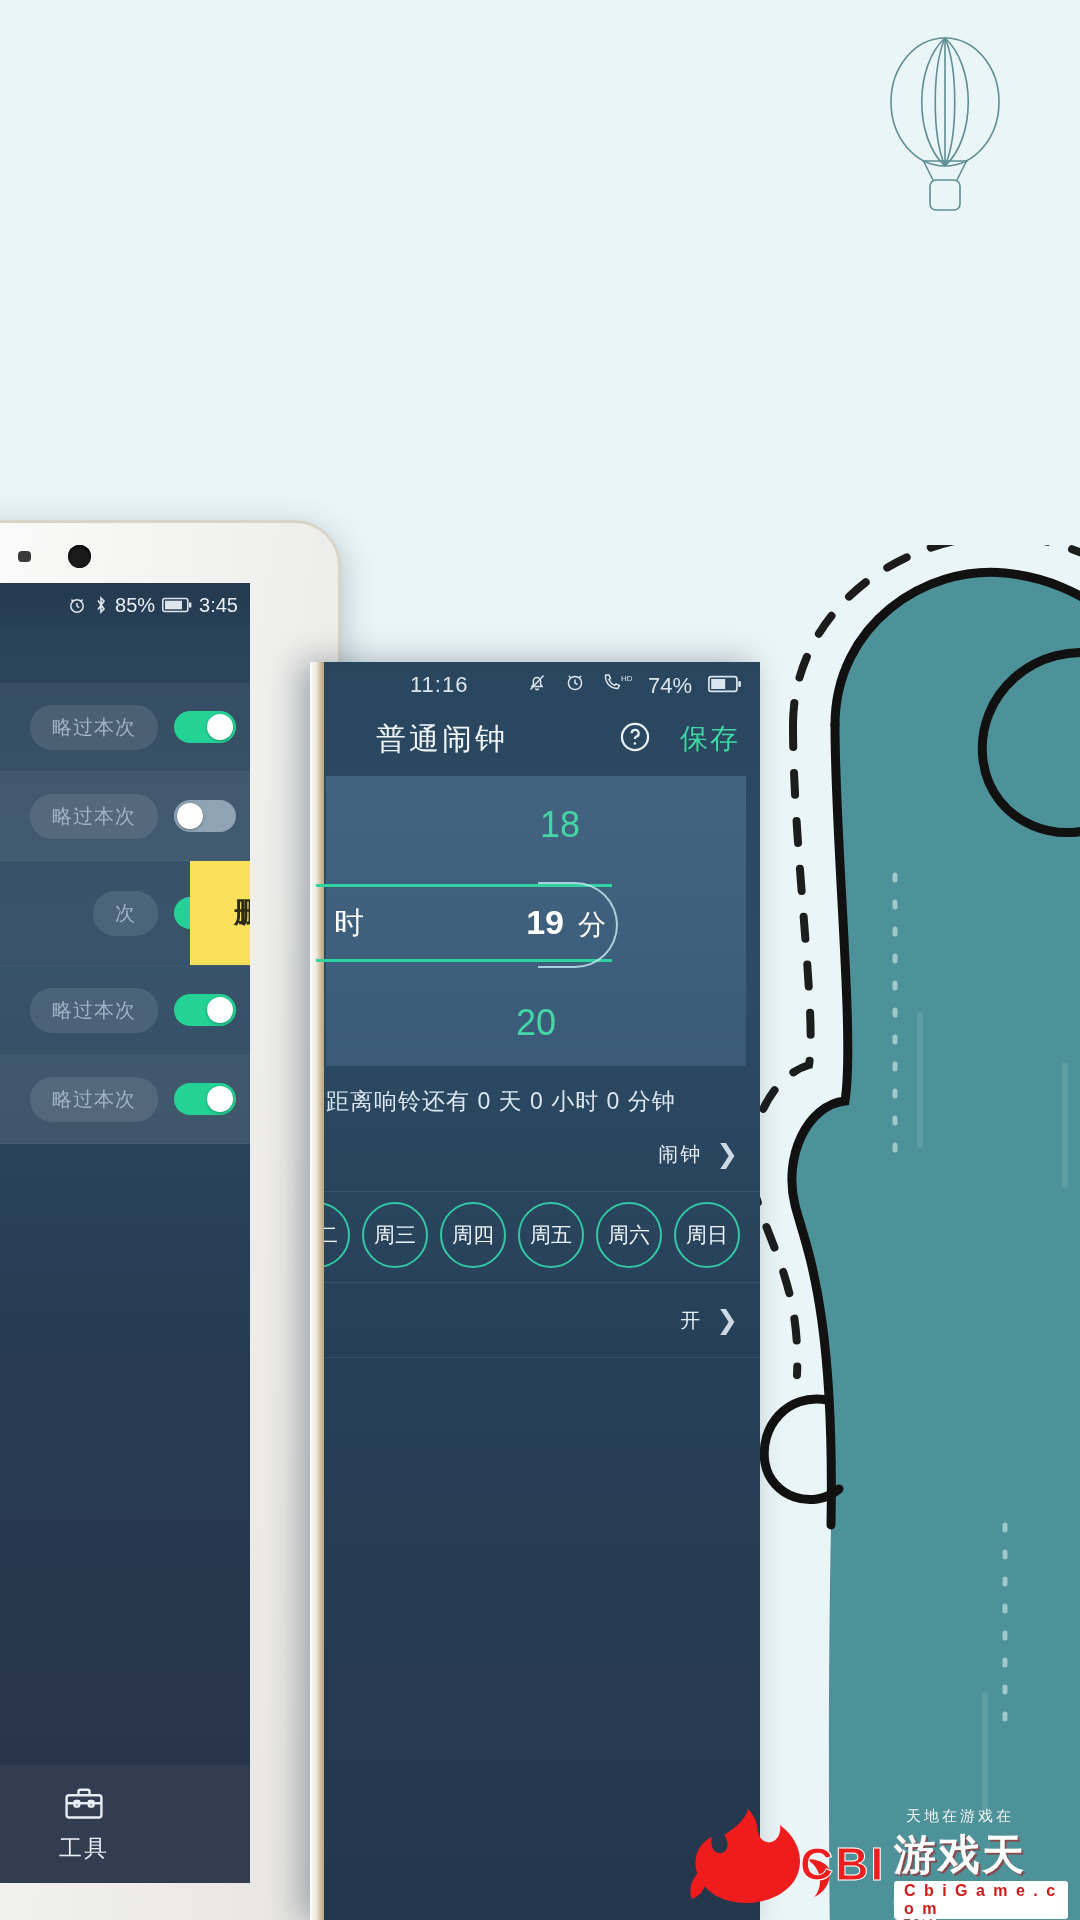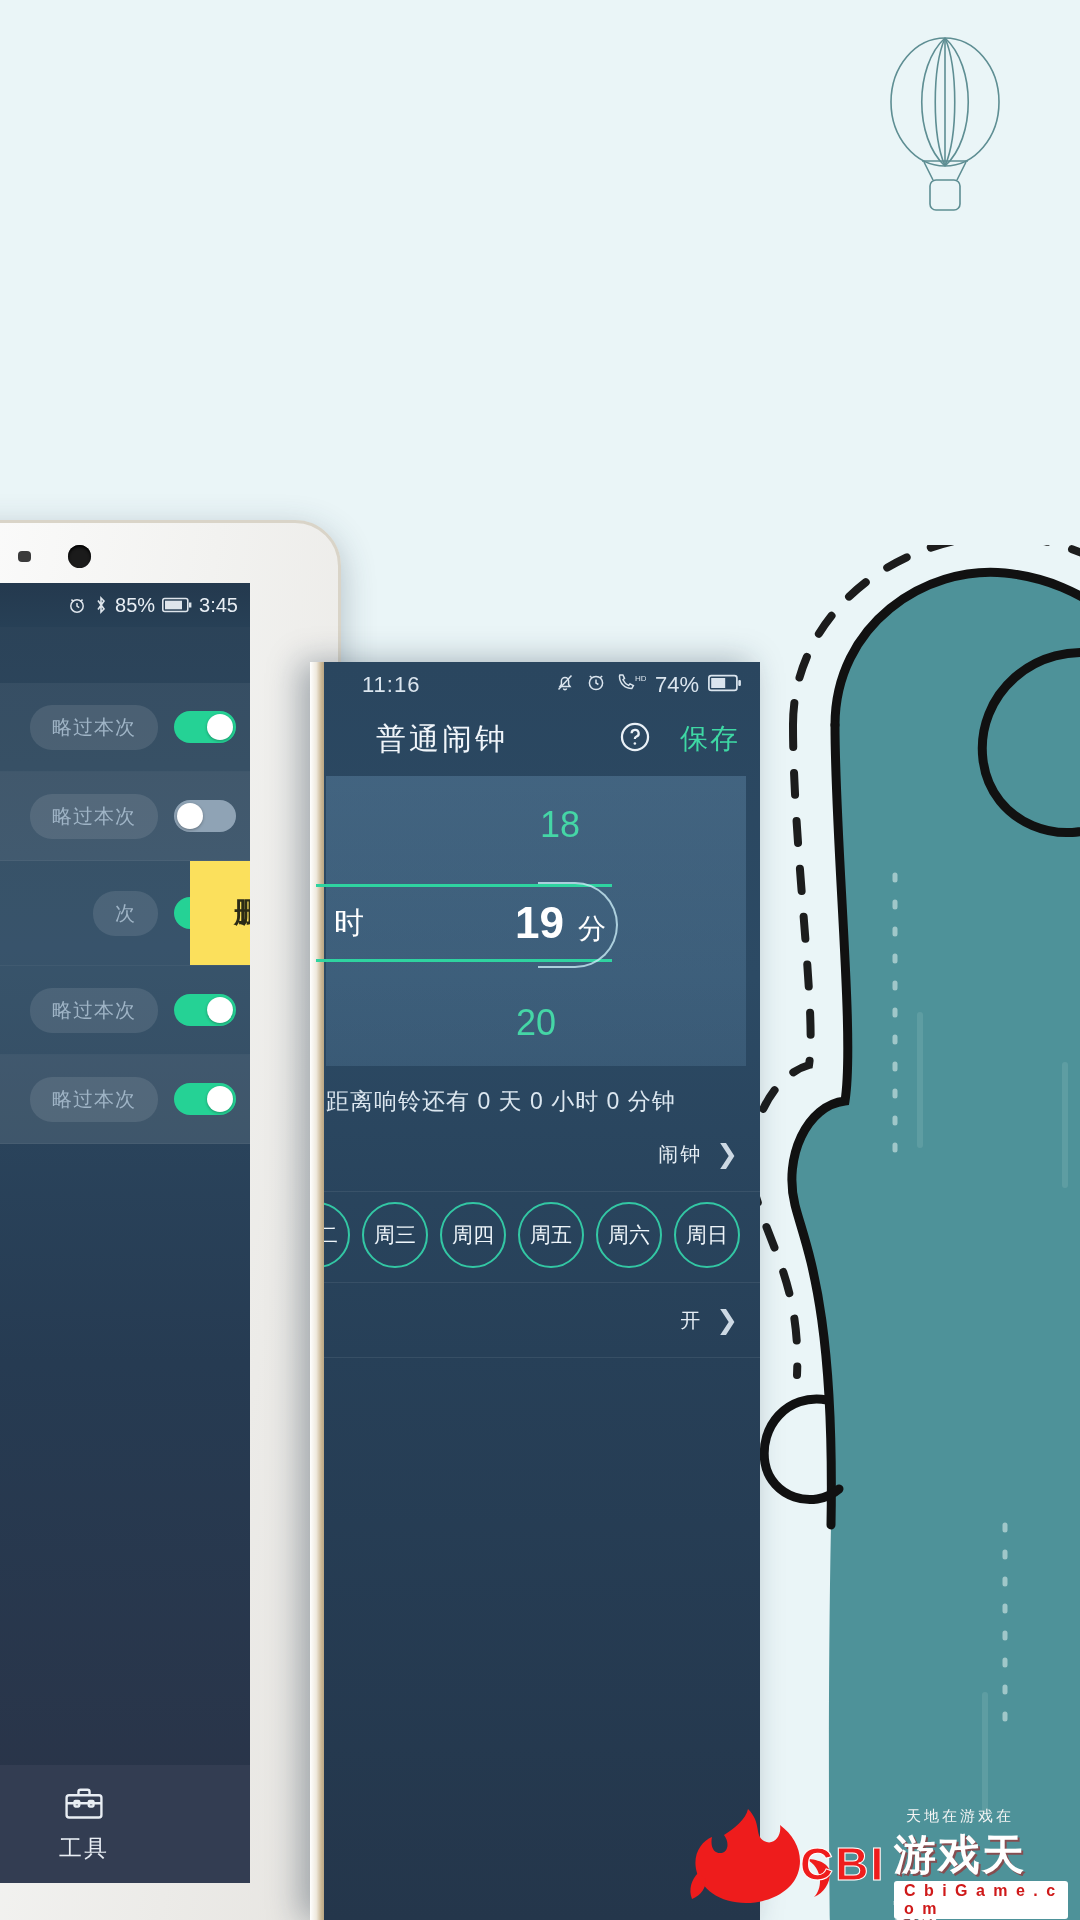--- a/index.html
+++ b/index.html
@@ -73,22 +73,22 @@
   
   .phone-right{
     position:absolute;left:310px;top:662px;width:450px;height:1258px;
     background:linear-gradient(180deg,#2a465f 0%,#2c4a64 25%,#274058 55%,#24364b 100%);
     box-shadow:-10px 0 30px rgba(20,40,60,.35);
     overflow:hidden;
   }
   .pr-leftedge{position:absolute;left:0;top:0;width:14px;height:100%;
                background:linear-gradient(90deg,#ffffff 0%,#efe9dd 45%,#cbb896 80%,#b9a684 100%);}
   .pr-status{height:46px;display:flex;align-items:center;padding:0 18px 0 0;color:#dbe5ee;font-size:22px;}
-  .pr-time{margin-left:52px;letter-spacing:1px;}
-  .pr-sticons{margin-left:auto;display:flex;align-items:center;gap:9px;}
+  .pr-time{margin-left:100px;letter-spacing:1px;}
+  .pr-sticons{margin-left:auto;display:flex;align-items:flex-end;gap:16px;}
   .pr-appbar{height:62px;display:flex;align-items:center;padding-right:20px;padding-left:34px;}
   .pr-apptitle{margin-left:32px;color:#f0f5fa;font-size:30px;letter-spacing:3px;}
   .pr-actions{margin-left:auto;display:flex;align-items:center;gap:28px;}
   .pr-save{color:#3ed8a4;font-size:28px;letter-spacing:2px;}
   .picker{
     margin:6px 14px 0 16px;height:290px;position:relative;
     background:linear-gradient(180deg,rgba(120,165,200,.30),rgba(110,155,190,.22));
   }
   .pk-num{position:absolute;left:0;width:100%;text-align:center;color:#45d6a6;font-size:36px;}
   .pk-num.top{top:28px;padding-left:24px;}
@@ -96,21 +96,21 @@
   .pk-sel{position:absolute;left:-10px;top:108px;width:296px;height:78px;}
   .pk-sel .line{position:absolute;left:0;width:100%;height:3px;background:#2fd3a0;}
   .pk-sel .line.t{top:0;}
   .pk-sel .line.b{bottom:0;}
   .pk-sel .cap{position:absolute;right:-6px;top:-2px;width:78px;height:82px;
                border:2px solid rgba(200,235,245,.8);border-left:none;
                border-radius:0 44px 44px 0;}
   .pk-hour{position:absolute;left:18px;top:50%;transform:translateY(-50%);color:#fff;font-size:30px;}
   .pk-min{position:absolute;right:6px;top:50%;transform:translateY(-50%);
           display:flex;align-items:baseline;gap:14px;}
-  .pk-min .v{color:#fff;font-size:44px;font-weight:700;}
+  .pk-min .v{color:#fff;font-size:34px;font-weight:700;}
   .pk-min .u{color:#fff;font-size:28px;}
   .pr-countdown{margin:20px 0 0 16px;color:#dce7f0;font-size:23px;letter-spacing:1px;}
   .pr-rowR{display:flex;align-items:center;justify-content:flex-end;padding:0 22px 0 0;height:74px;}
   .pr-rowR .val{color:#e6eef5;font-size:20px;letter-spacing:2px;}
   .pr-chev{color:#cdd9e4;font-size:26px;margin-left:14px;}
   .pr-days{display:flex;align-items:center;gap:12px;padding:10px 0 14px 0;
            margin-left:-26px;border-bottom:1px solid rgba(255,255,255,.08);}
   .day{width:62px;height:62px;border-radius:50%;border:2px solid #33c7a4;
        display:flex;align-items:center;justify-content:center;color:#eef5fa;font-size:21px;flex:0 0 auto;}
   .pr-divider{height:1px;background:rgba(255,255,255,.08);}

